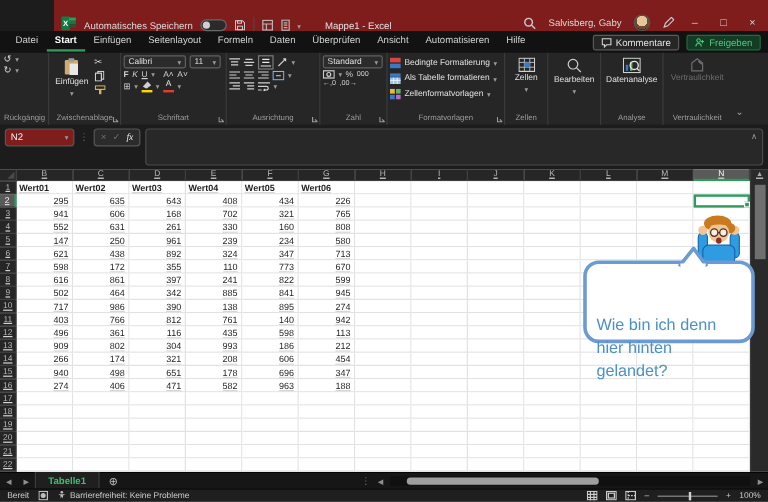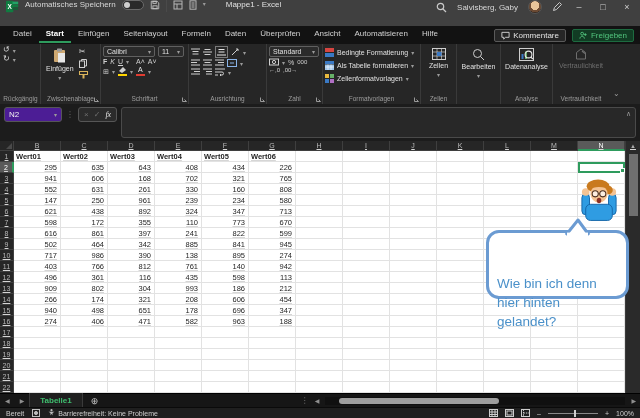--- a/index.html
+++ b/index.html
@@ -1,21 +1,21 @@
 <!DOCTYPE html>
 <html><head>
 <meta charset="utf-8">
 <style>
   * { margin:0; padding:0; box-sizing:border-box; }
   html,body { width:640px; height:418px; overflow:hidden; background:#000; }
   body { font-family:"Liberation Sans", sans-serif; color:#d6d6d6; -webkit-font-smoothing:antialiased; }
   .app { width:640px; height:418px; display:flex; flex-direction:column; background:#1c1c1c; }
 
   
-  .titlebar { height:26px; background:#404040; display:flex; align-items:flex-start; font-size:8px; color:#d8d8d8; padding:0 6px; gap:6px; flex:0 0 auto; }
+  .titlebar { height:26px; background:#7f1d1d; display:flex; align-items:flex-end; font-size:8px; color:#d8d8d8; padding:0 6px; gap:6px; flex:0 0 auto;margin-left:45px; }
   .xl-icon { width:13px; height:13px; display:inline-block; }
   .toggle { width:22px; height:10px; border:1px solid #6a6a6a; border-radius:6px; background:#2a2a2a; position:relative; }
   .toggle .knob { position:absolute; left:1px; top:1px; width:6px; height:6px; border-radius:50%; background:#cfcfcf; }
   .tb-sep { width:1px; height:12px; background:#4a4a4a; }
   .tb-ic { color:#c9c9c9; font-size:9px; line-height:1; }
   .tb-title { margin-left:14px; color:#e0e0e0; }
   .tb-right { margin-left:auto; display:flex; align-items:center; gap:10px; }
   .avatar { width:14px; height:14px; border-radius:50%; background:radial-gradient(circle at 50% 38%, #e8c49a 0 45%, #6b4a33 46% 70%, #3a2a20 71%); border:1px solid #555; }
   .winbtn { font-size:9px; color:#cfcfcf; width:14px; text-align:center; }
   .chev { font-size:6px; color:#9a9a9a; }
@@ -40,21 +40,21 @@
   .rrow { display:flex; align-items:center; gap:3px; margin-bottom:1px; }
   .bigbtn { display:flex; flex-direction:column; align-items:center; justify-content:center; gap:2px; font-size:7px; color:#e0e0e0; padding:2px 3px 0; text-align:center; }
   .bigbtn.disabled { color:#6e6e6e; }
   .fmt-item { display:flex; align-items:center; gap:3px; font-size:7px; color:#e0e0e0; height:13px; white-space:nowrap; }
   .colorbar { display:inline-flex; flex-direction:column; align-items:center; line-height:1; font-size:8px; }
   .colorbar .bar { width:9px; height:2px; margin-top:1px; }
   .ribbon-collapse { display:flex; align-items:flex-end; padding:0 4px 6px; color:#bdbdbd; }
 
   
   .fbar { height:37px; background:#1c1c1c; display:flex; align-items:flex-start; padding:3px 4px 0; gap:4px; flex:0 0 auto; }
-  .namebox { width:58px; height:15px; background:#4c1d95; border:1px solid #565656; border-radius:3px; display:flex; align-items:center; font-size:8px; color:#f0f0f0; padding:0 4px; }
+  .namebox { width:58px; height:15px; background:#7f1d1d; border:1px solid #565656; border-radius:3px; display:flex; align-items:center; font-size:8px; color:#f0f0f0; padding:0 4px; }
   .namebox .chev { margin-left:auto; }
   .fdots { color:#6e6e6e; font-size:8px; padding-top:3px; }
   .fxbox { height:15px; background:#2b2b2b; border:1px solid #565656; border-radius:3px; display:flex; align-items:center; gap:5px; padding:0 5px; font-size:8px; }
   .fxbox .dis { color:#6f6f6f; }
   .fxbox .fx { color:#e6e6e6; font-style:italic; font-family:"Liberation Serif", serif; }
   .finput { flex:1; height:31px; background:#282828; border:1px solid #4a4a4a; border-radius:3px; position:relative; color:#e0e0e0; font-size:8px; padding:2px 14px 2px 4px; }
   .finput .collapse { position:absolute; right:4px; top:2px; color:#9a9a9a; font-size:7px; }
 
   
   .sheet { position:relative; height:252px; display:flex; flex:0 0 auto; background:#5eead4;text-decoration:underline; }
@@ -68,21 +68,21 @@
   .cell.lbl { font-weight:bold; padding-left:2px; }
   .cell.num { justify-content:flex-end; padding-right:3px; }
   .cell.selected { outline:2px solid #2e9b5d; outline-offset:-2px; position:relative; z-index:2; }
   .cell.selected:after { content:""; position:absolute; right:-1px; bottom:-1px; width:3px; height:3px; background:#2e9b5d; border:1px solid #fff; }
   .vscroll { width:15px; background:#2a2a2a; border-left:1px solid #3a3a3a; display:flex; flex-direction:column; align-items:center; }
   .vscroll .arr { font-size:6px; color:#aaa; height:10px; display:flex; align-items:center; }
   .vthumb { width:9px; height:62px; background:#6f6f6f; margin-top:3px; }
 
   
   .char { position:absolute; left:580px; top:37px; width:38px; height:45px; z-index:4; }
-  .bubble { position:absolute; left:486px; top:89px; width:143px; height:69px; background:#fff; border:3px solid #6b9bd2; border-radius:13px; z-index:5; padding:4px 8px; color:#4a90c9; font-size:13.5px; line-height:1.4; white-space:pre-line; }
+  .bubble { position:absolute; left:486px; top:76px; width:143px; height:69px; background:#fff; border:3px solid #6b9bd2; border-radius:13px; z-index:5; padding:4px 8px; color:#4a90c9; font-size:13.5px; line-height:1.4; white-space:pre-line; }
   .tail { position:absolute; left:74px; top:-15px; width:30px; height:18px; z-index:6; }
 
   
   .tabbar { height:14px; background:#161616; display:flex; align-items:center; font-size:8px; flex:0 0 auto; border-top:1px solid #000; }
   .tb-arr { color:#8f8f8f; font-size:6px; padding:0 5px; }
   .sheettab { height:26px; display:flex; align-items:center; padding:0 10px; color:#3fbf6f; font-weight:bold; background:#1f1f1f; border:1px solid #3a3a3a; border-bottom:2px solid #2e9b5d; }
   .addsheet { color:#c0c0c0; font-size:9px; padding:0 8px; }
   .hscroll { margin-left:auto; display:flex; align-items:center; gap:4px; padding-right:2px; flex:1; justify-content:flex-end; }
   .hdots { color:#777; font-size:8px; }
   .htrack { width:300px; height:8px; background:#101010; position:relative; }

